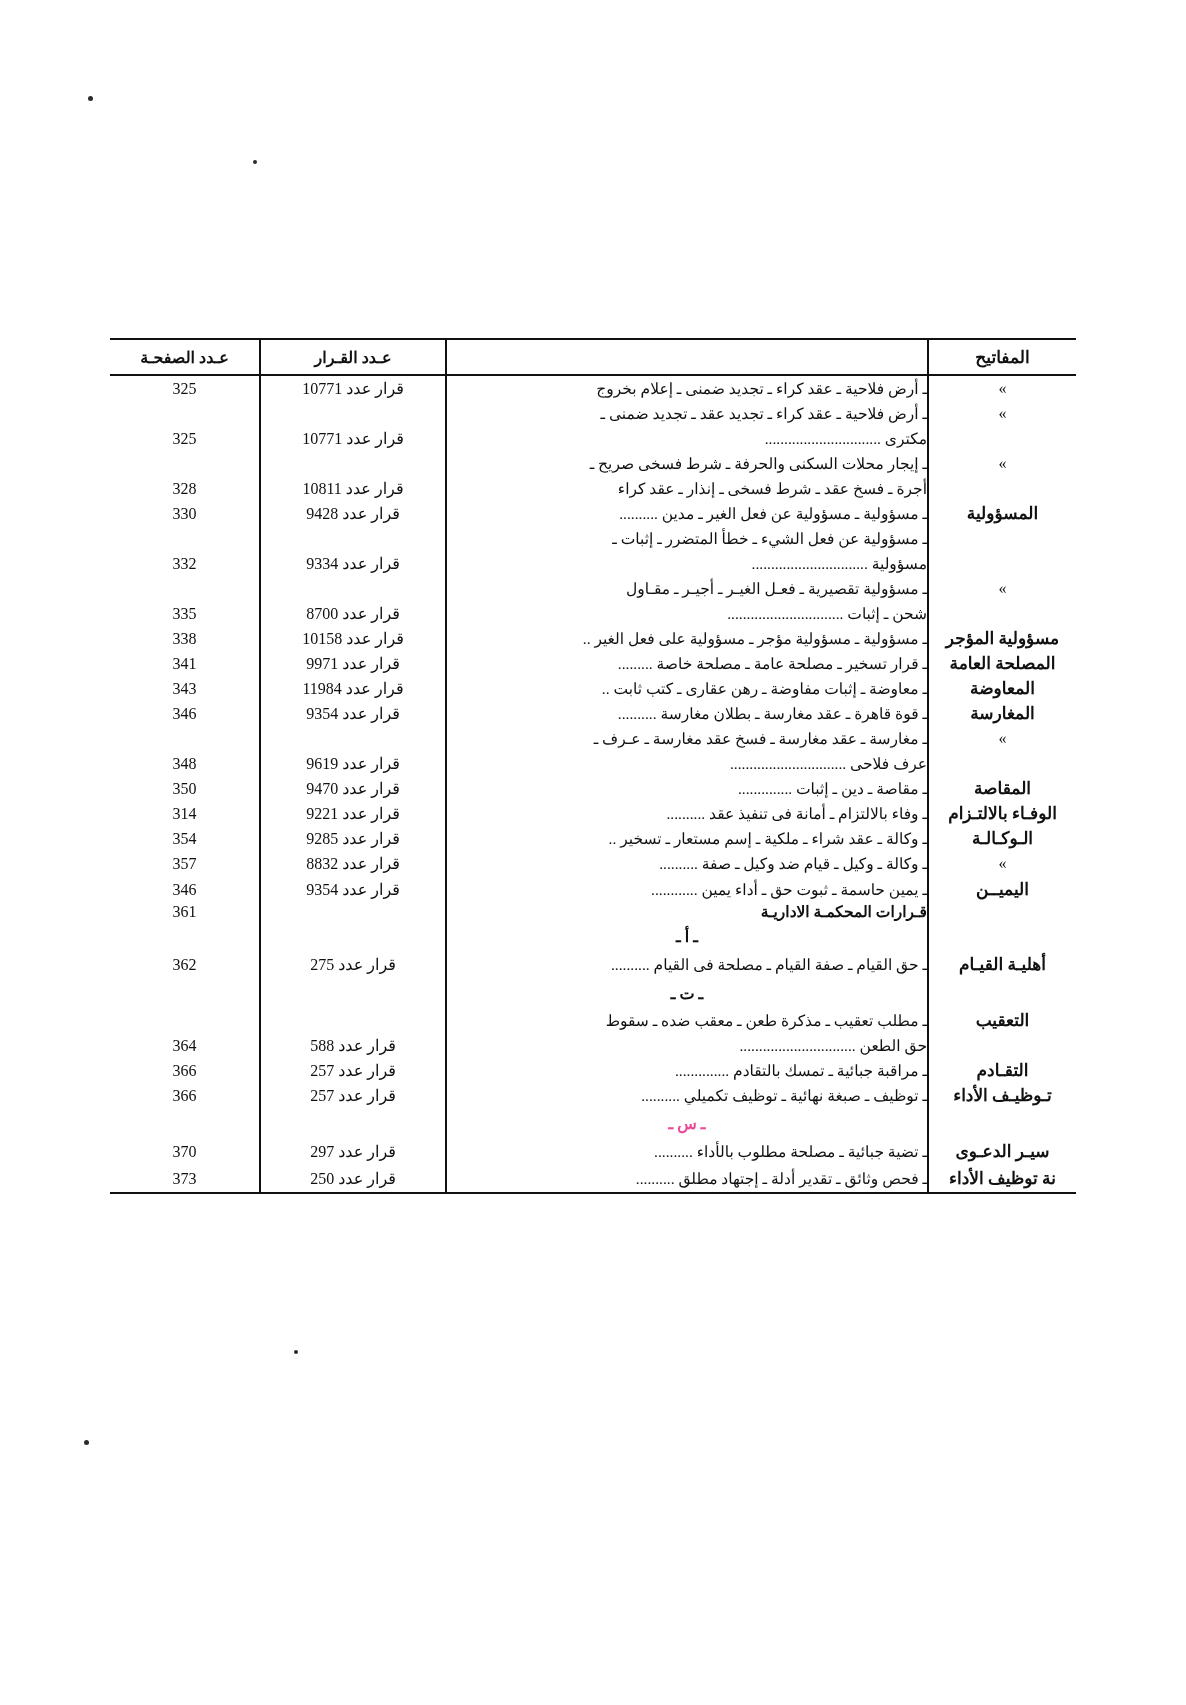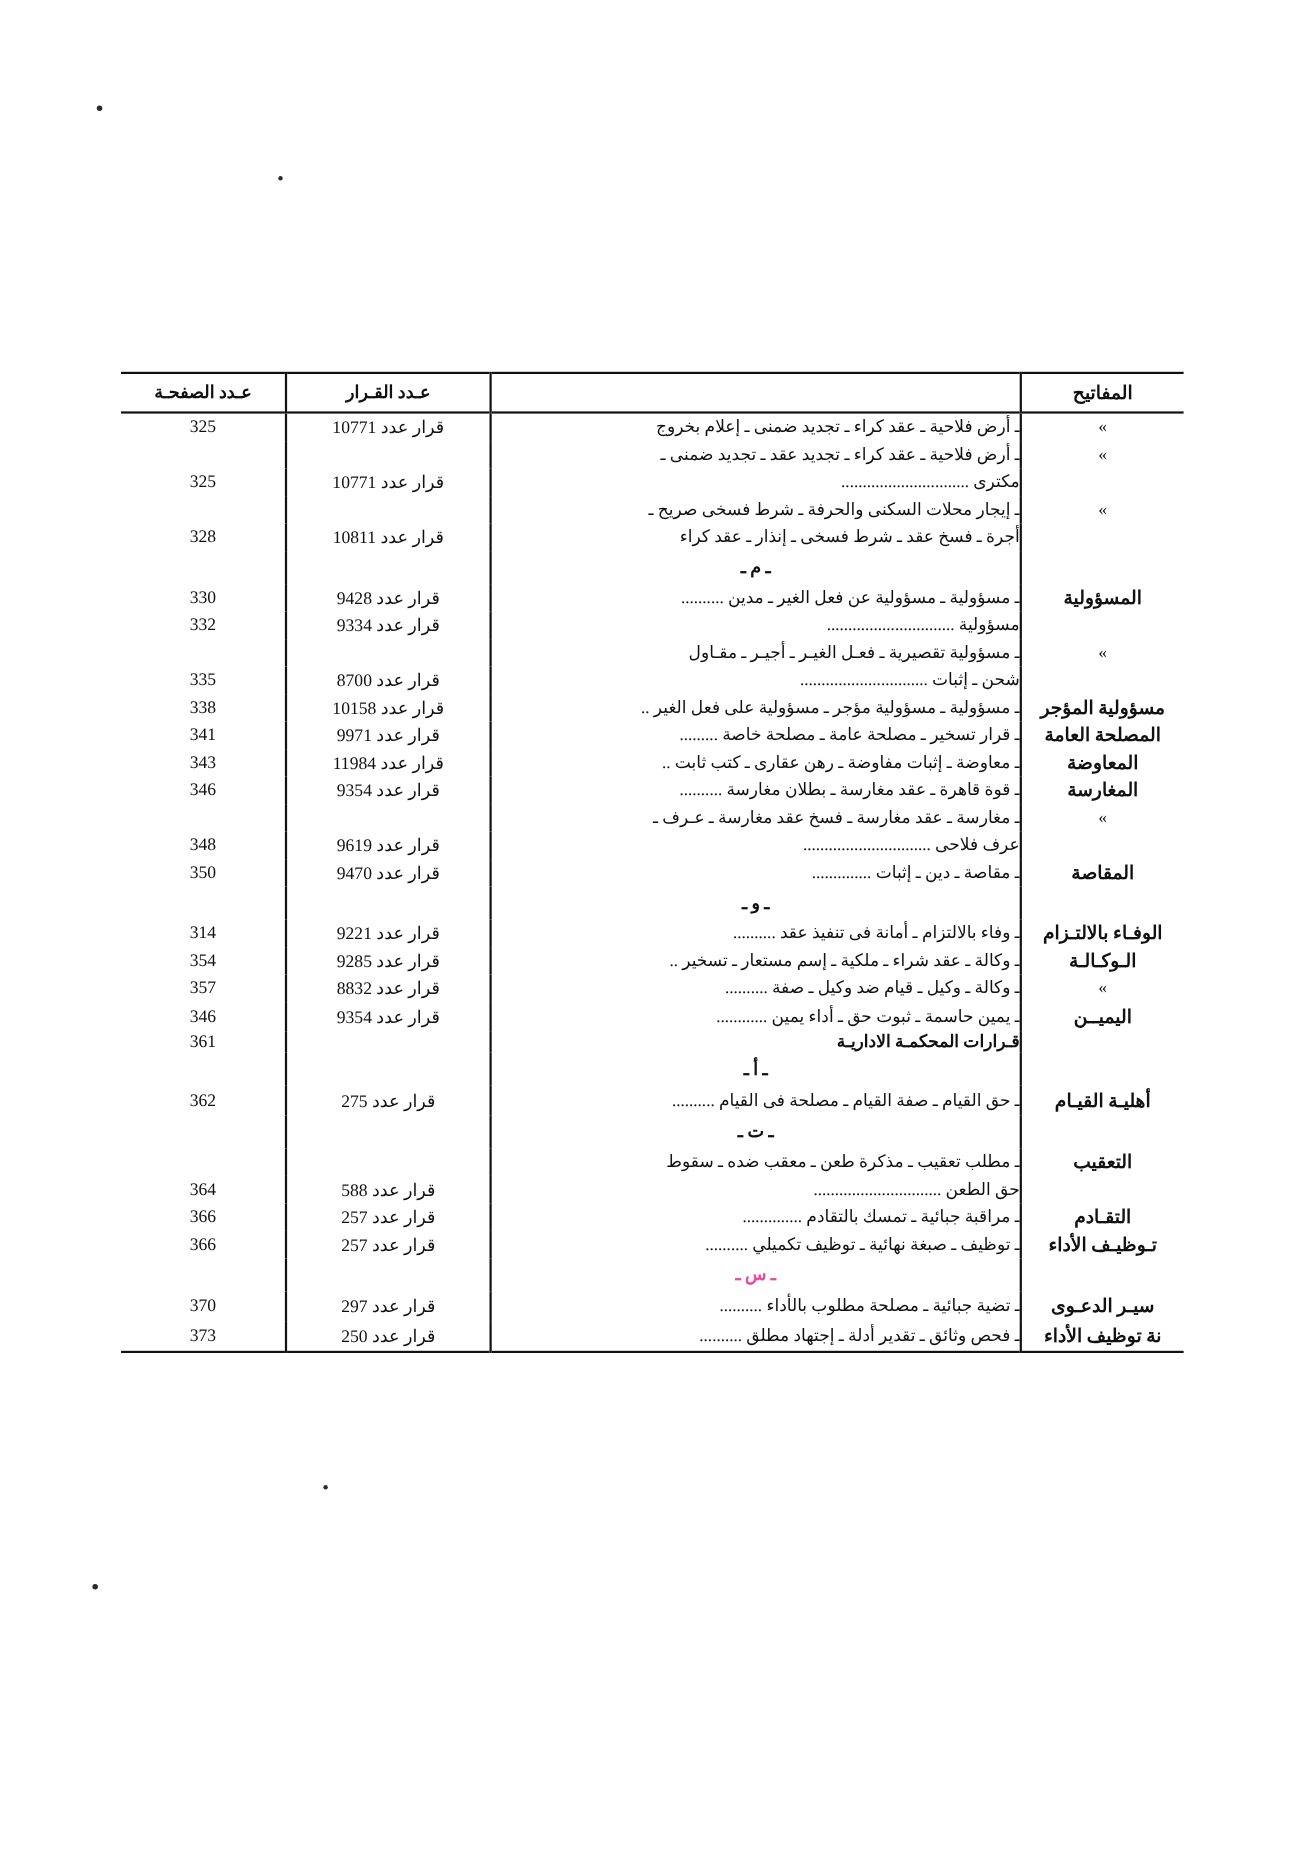--- a/index.html
+++ b/index.html
@@ -180,35 +180,35 @@
           <td class="num"></td>
           <td class="pg"></td>
         </tr>
         <tr class="row">
           <td class="key blank-key"></td>
           <td class="desc">أجرة ـ فسخ عقد ـ شرط فسخى ـ إنذار ـ عقد كراء</td>
           <td class="num">قرار عدد 10811</td>
           <td class="pg">328</td>
         </tr>
 
-        <tr class="sep-letter">
-          <td class="key blank-key"></td>
-          <td class="desc">ـ م ـ</td>
-          <td class="num"></td>
-          <td class="pg"></td>
-        </tr>
 
         <tr class="row">
           <td class="key">المسؤولية</td>
           <td class="desc dots">ـ مسؤولية ـ مسؤولية عن فعل الغير ـ مدين ..........</td>
           <td class="num">قرار عدد 9428</td>
           <td class="pg">330</td>
         </tr>
         <tr class="row">
           <td class="key blank-key"></td>
+          <td class="desc">ـ مسؤولية عن فعل الشيء ـ خطأ المتضرر ـ إثبات ـ</td>
+          <td class="num"></td>
+          <td class="pg"></td>
+        </tr>
+        <tr class="row">
+          <td class="key blank-key"></td>
           <td class="desc dots">مسؤولية ..............................</td>
           <td class="num">قرار عدد 9334</td>
           <td class="pg">332</td>
         </tr>
         <tr class="row">
           <td class="key ditto">»</td>
           <td class="desc">ـ مسؤولية تقصيرية ـ فعـل الغيـر ـ أجيـر ـ مقـاول</td>
           <td class="num"></td>
           <td class="pg"></td>
         </tr>
@@ -254,26 +254,20 @@
           <td class="num">قرار عدد 9619</td>
           <td class="pg">348</td>
         </tr>
         <tr class="row">
           <td class="key">المقاصة</td>
           <td class="desc dots">ـ مقاصة ـ دين ـ إثبات ..............</td>
           <td class="num">قرار عدد 9470</td>
           <td class="pg">350</td>
         </tr>
 
-        <tr class="sep-letter">
-          <td class="key blank-key"></td>
-          <td class="desc">ـ و ـ</td>
-          <td class="num"></td>
-          <td class="pg"></td>
-        </tr>
 
         <tr class="row">
           <td class="key">الوفـاء بالالتـزام</td>
           <td class="desc dots">ـ وفاء بالالتزام ـ أمانة فى تنفيذ عقد ..........</td>
           <td class="num">قرار عدد 9221</td>
           <td class="pg">314</td>
         </tr>
         <tr class="row">
           <td class="key">الـوكـالـة</td>
           <td class="desc dots">ـ وكالة ـ عقد شراء ـ ملكية ـ إسم مستعار ـ تسخير ..</td>

